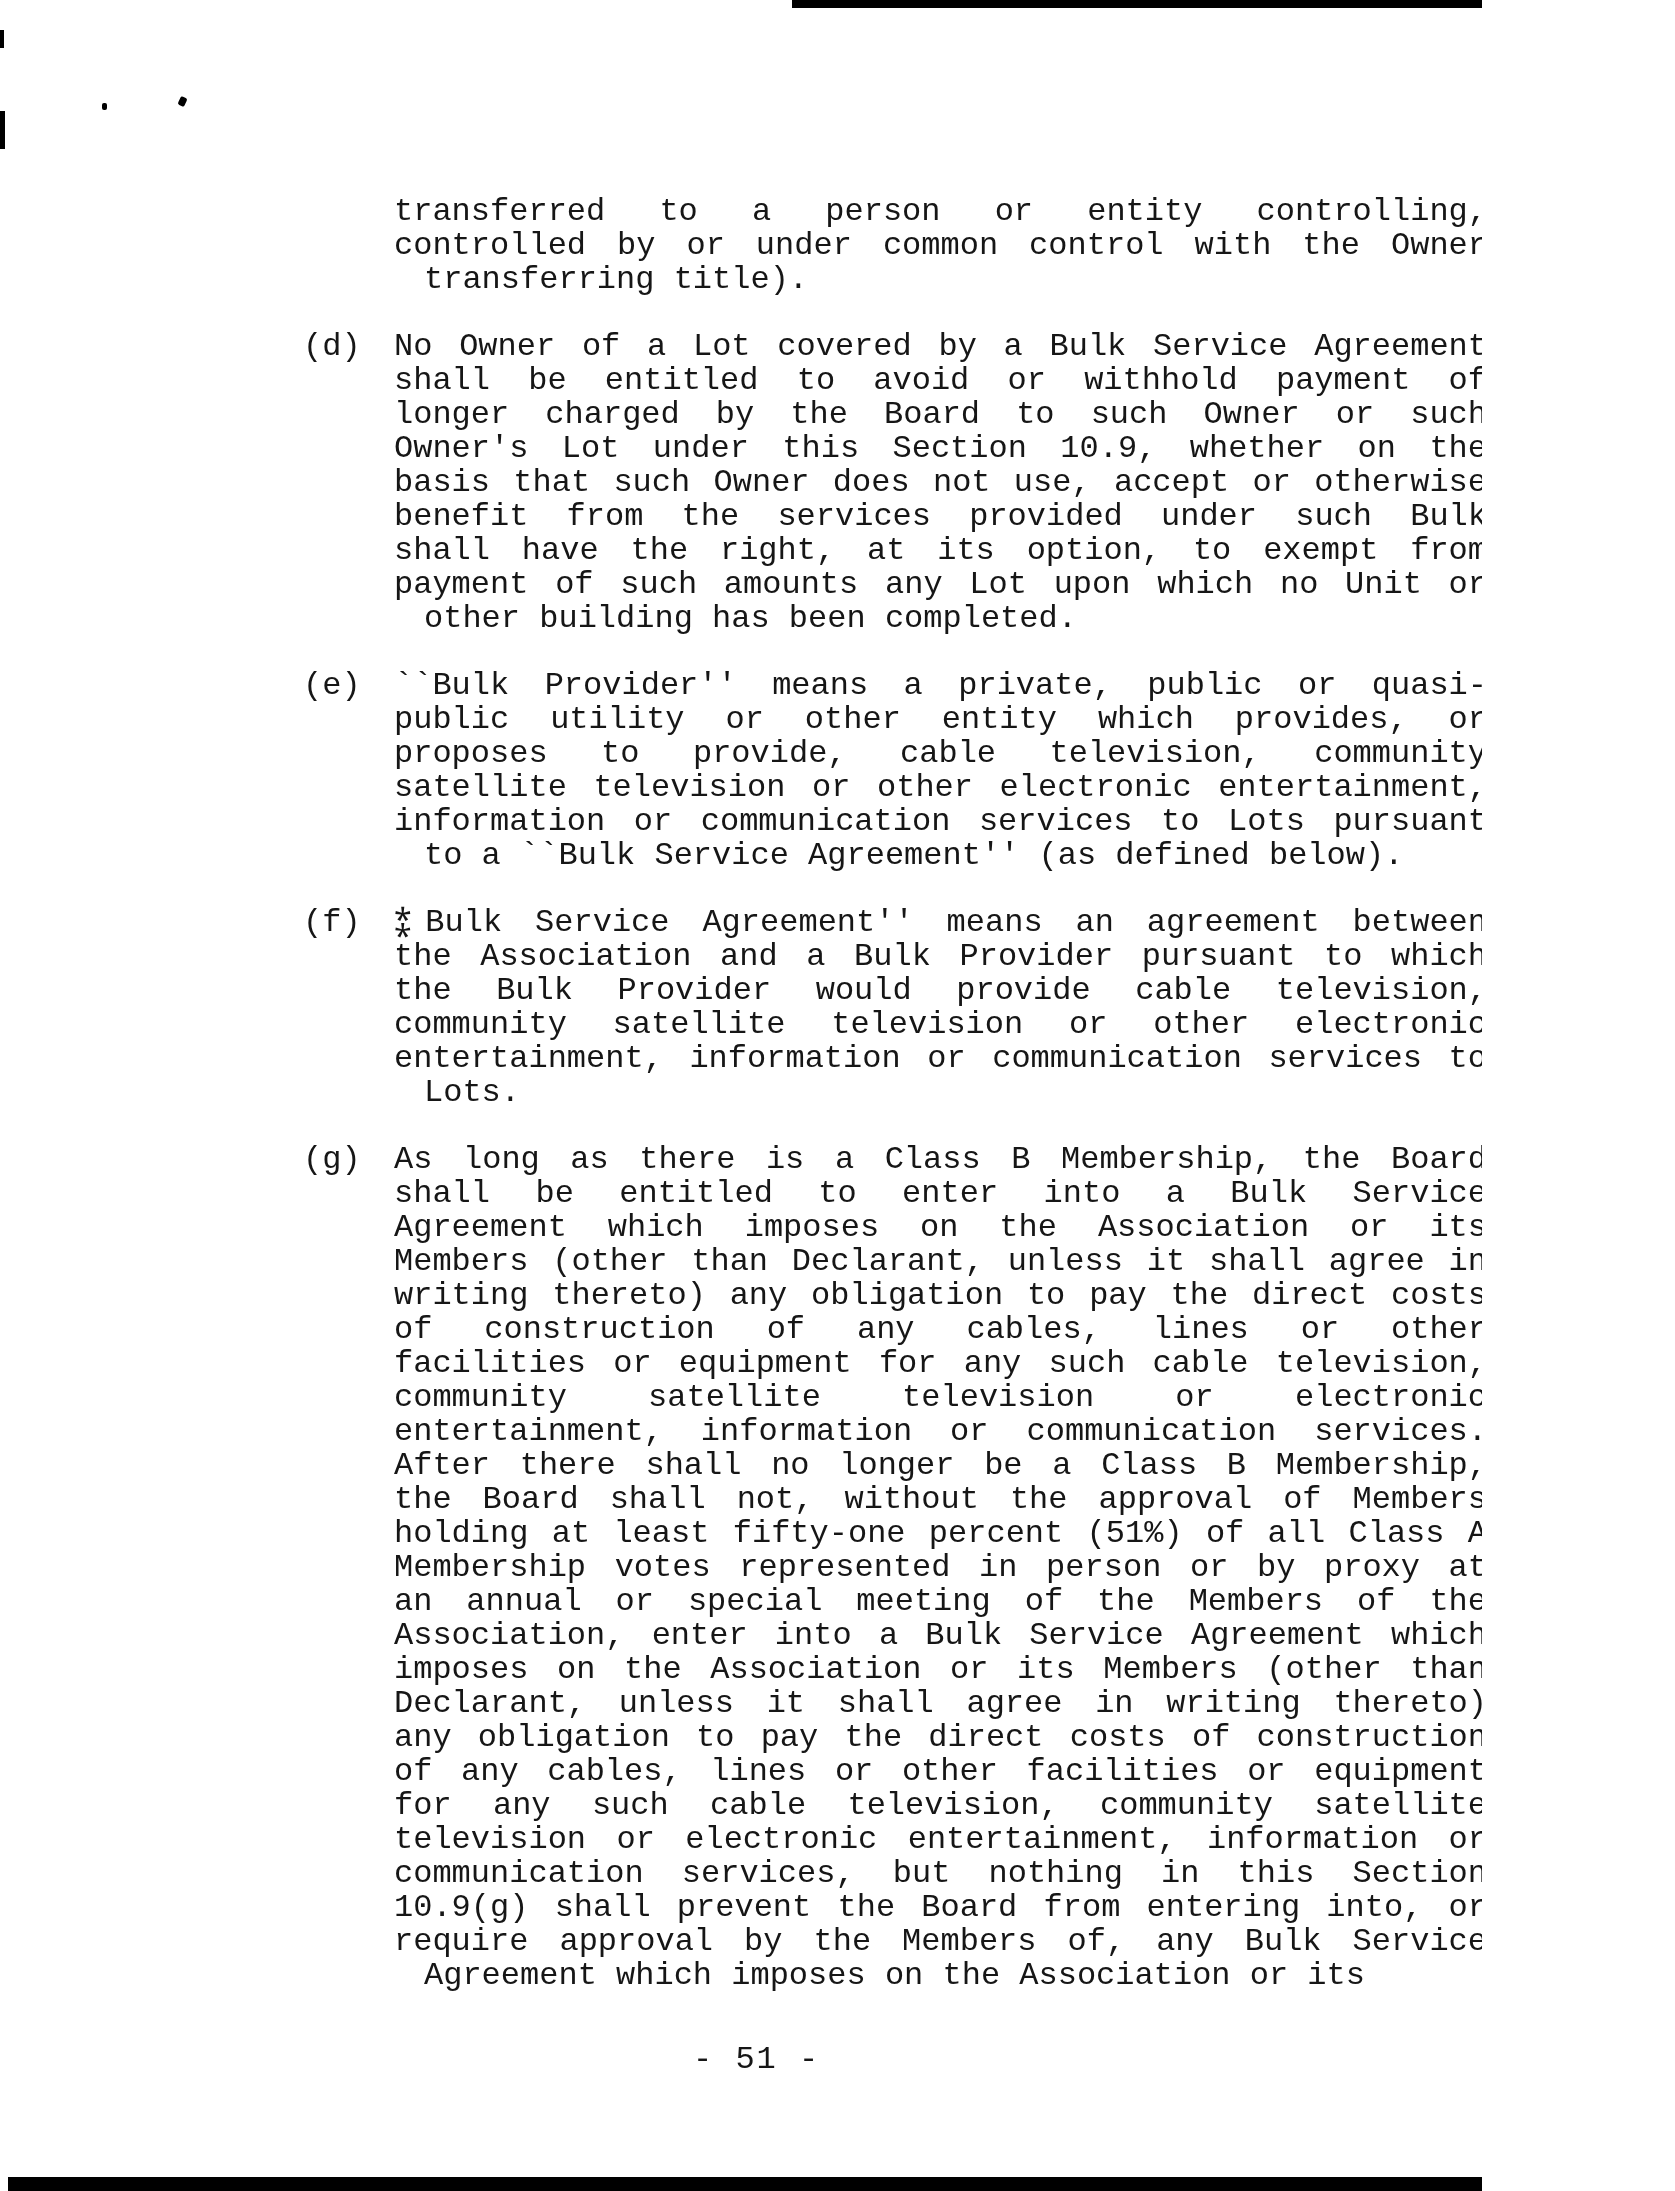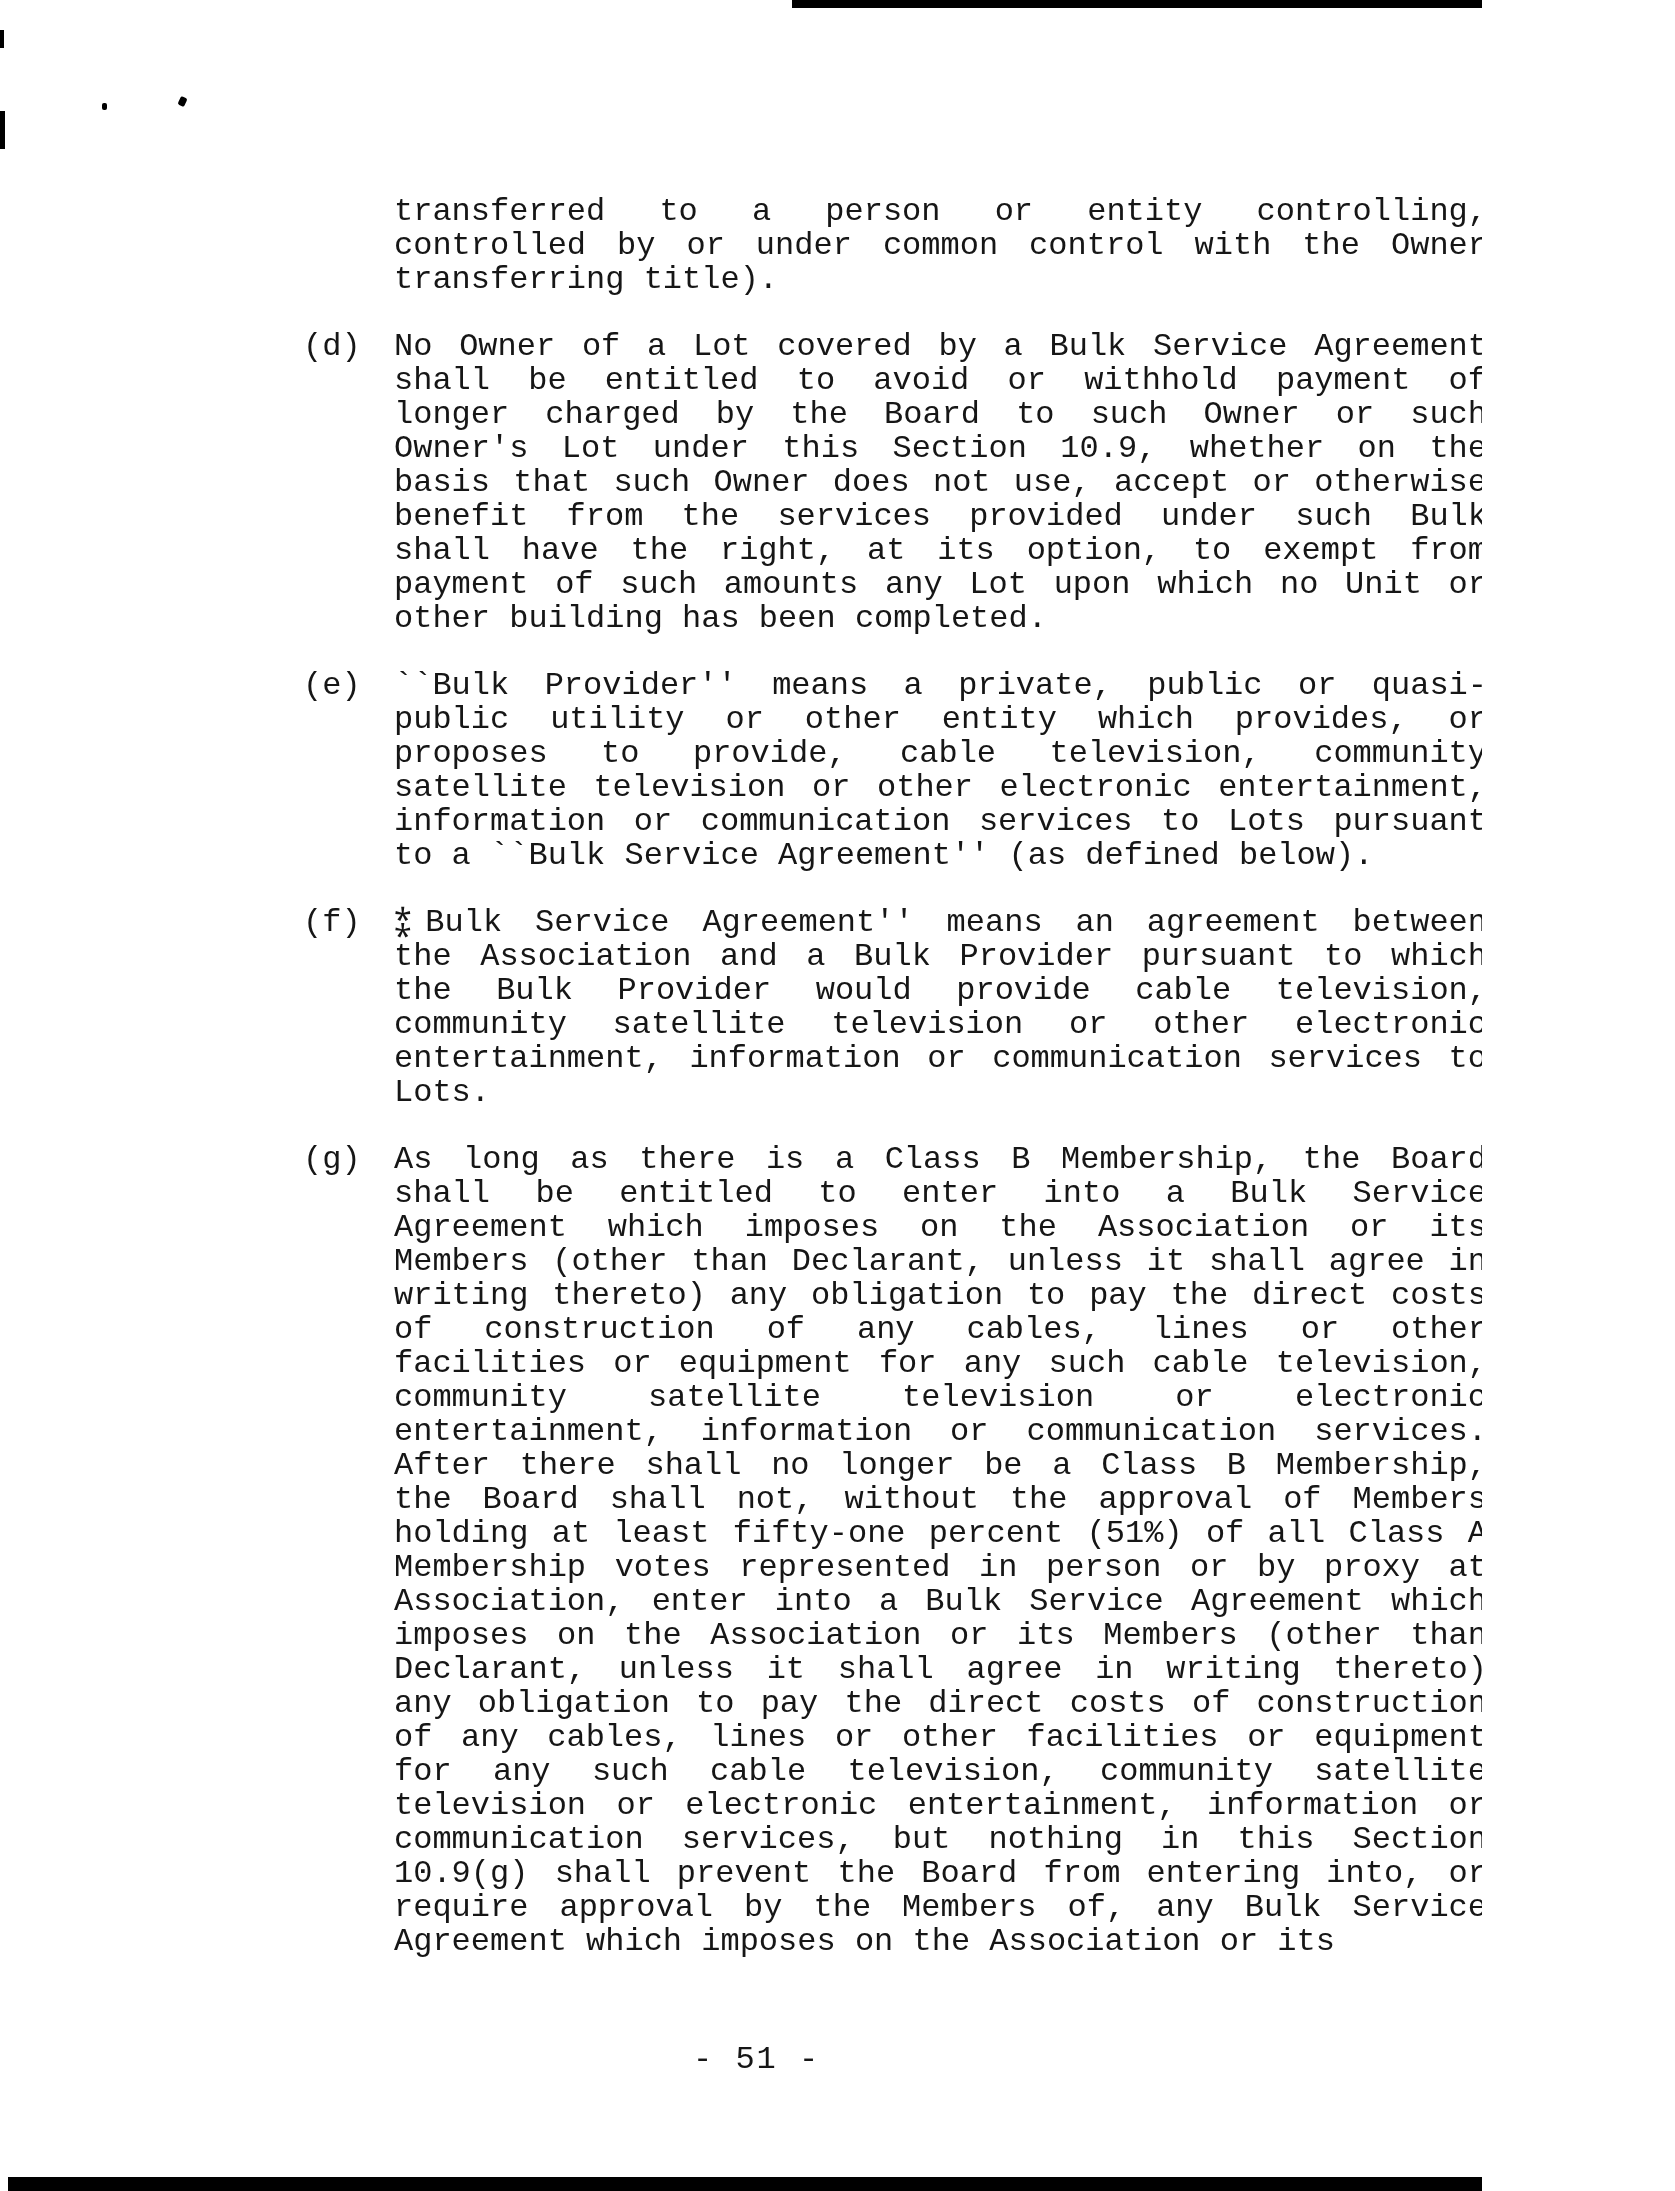--- a/index.html
+++ b/index.html
@@ -39,20 +39,21 @@
   }
   .tline {
     text-align: justify;
     text-align-last: justify;
     white-space: normal;
     height: 34px;
     overflow: visible;
   }
   .tline.last {
     text-align-last: left;
+    margin-left: 30px;
   }
   
   .pagenum {
     position: absolute;
     left: 693px;
     top: 2041px;
     width: 257px;
     text-align: left;
     font-size: 32px;
     letter-spacing: 2px;
@@ -153,20 +154,21 @@
           <div class="tline">Members (other than Declarant, unless it shall agree in</div>
           <div class="tline">writing thereto) any obligation to pay the direct costs</div>
           <div class="tline">of construction of any cables, lines or other</div>
           <div class="tline">facilities or equipment for any such cable television,</div>
           <div class="tline">community satellite television or electronic</div>
           <div class="tline">entertainment, information or communication services.</div>
           <div class="tline">After there shall no longer be a Class B Membership,</div>
           <div class="tline">the Board shall not, without the approval of Members</div>
           <div class="tline">holding at least fifty-one percent (51%) of all Class A</div>
           <div class="tline">Membership votes represented in person or by proxy at</div>
+          <div class="tline">an annual or special meeting of the Members of the</div>
           <div class="tline">Association, enter into a Bulk Service Agreement which</div>
           <div class="tline">imposes on the Association or its Members (other than</div>
           <div class="tline">Declarant, unless it shall agree in writing thereto)</div>
           <div class="tline">any obligation to pay the direct costs of construction</div>
           <div class="tline">of any cables, lines or other facilities or equipment</div>
           <div class="tline">for any such cable television, community satellite</div>
           <div class="tline">television or electronic entertainment, information or</div>
           <div class="tline">communication services, but nothing in this Section</div>
           <div class="tline">10.9(g) shall prevent the Board from entering into, or</div>
           <div class="tline">require approval by the Members of, any Bulk Service</div>

